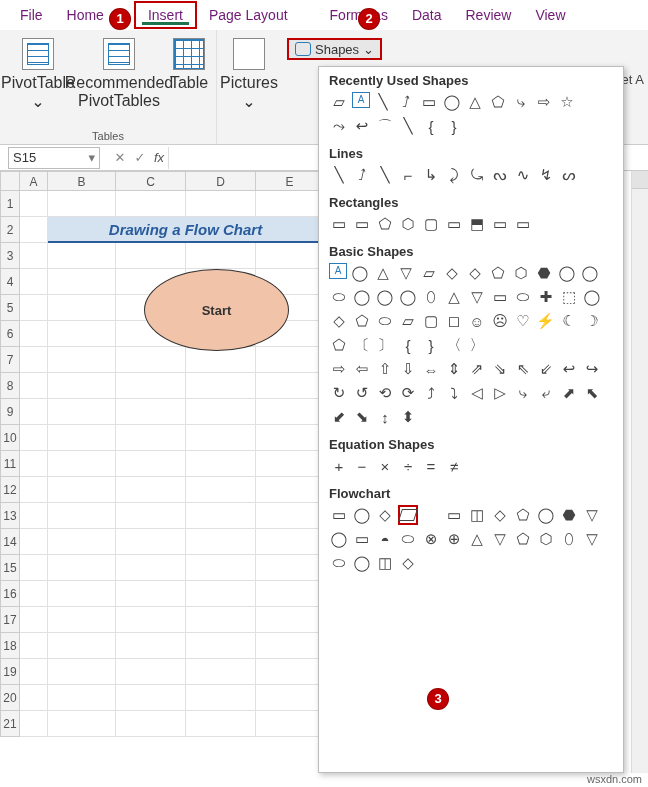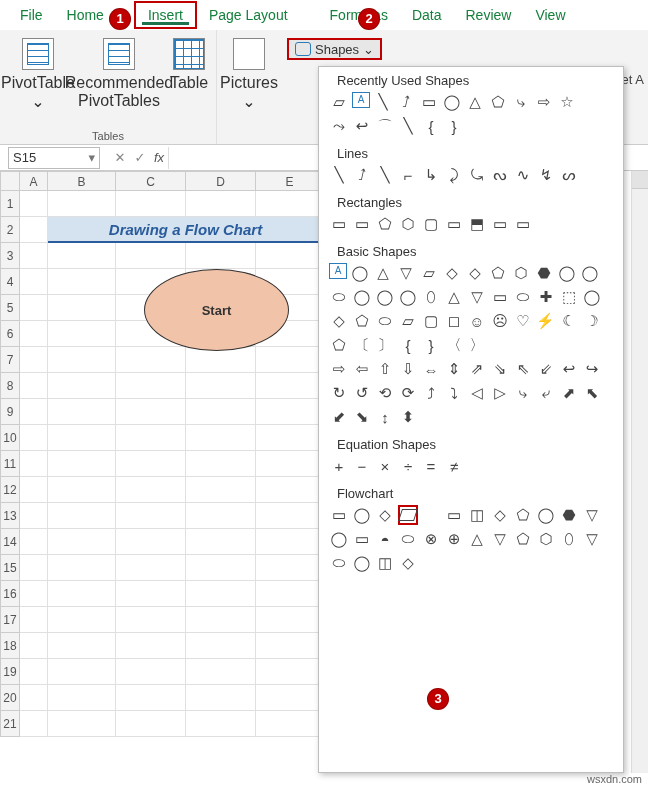--- a/index.html
+++ b/index.html
@@ -16,21 +16,21 @@
   .ribbon-tabs {
     display: flex;
     align-items: center;
     height: 30px;
     padding: 0 8px;
     background: #fff;
   }
   .ribbon-tab {
     padding: 4px 12px;
     font-size: 14px;
-    color: #15803d;
+    color: #701a75;
     position: relative;
   }
   .ribbon-tab.active {
     border: 2px solid #c00000;
     background: #fff;
   }
   .active-underline {
     position: absolute;
     left: 6px; right: 6px; bottom: 2px;
     height: 3px;
@@ -191,23 +191,23 @@
     width: 306px;
     bottom: 14px;
     background: #fff;
     border: 1px solid #bdbdbd;
     box-shadow: 2px 2px 6px rgba(0,0,0,0.25);
     overflow: hidden;
     z-index: 40;
     padding: 6px 10px 6px 10px;
   }
   .dd-section-title {
-    font-weight: normal;
+    font-weight: bold;
     font-size: 13px;
-    margin: 10px 8px 4px;
+    margin: 10px 0 4px;
   }
   .dd-section-title.first { margin-top: 0; }
   .shape-row {
     display: flex;
     flex-wrap: wrap;
     gap: 2px 3px;
     margin-bottom: 4px;
   }
   .shp {
     width: 20px; height: 20px;

